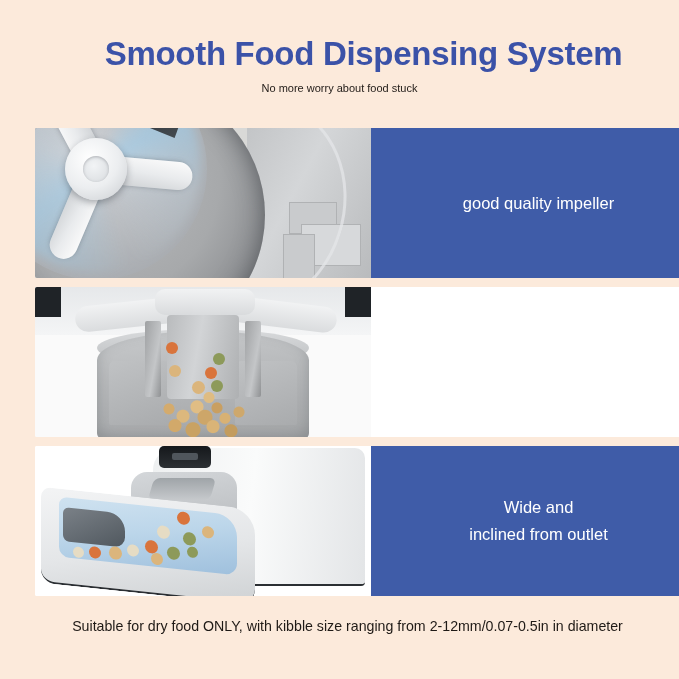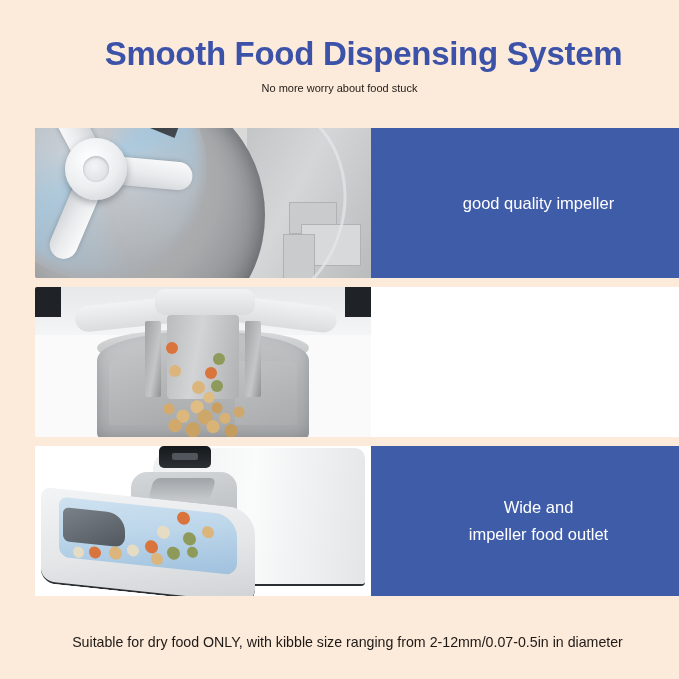--- a/index.html
+++ b/index.html
@@ -401,21 +401,21 @@
   .footer {
     position: absolute;
     left: 0;
     top: 618px;
     width: 679px;
     text-align: center;
   }
   .footer-text {
     font-size: 14.2px;
     color: #1f1a16;
-    margin: 16px;
+    margin: 0;
     padding-left: 16px;
   }
 </style>
 </head>
 <body>
 
 <div class="page">
 
   <div class="header">
     <h1 class="title">Smooth Food Dispensing System</h1>
@@ -491,21 +491,21 @@
             <div class="bit k-tn" style="left:50px;top:44px;width:13px;height:13px;"></div>
             <div class="bit k-or" style="left:30px;top:46px;width:12px;height:12px;"></div>
             <div class="bit k-gr" style="left:128px;top:36px;width:11px;height:11px;"></div>
             <div class="bit k-tn" style="left:92px;top:46px;width:12px;height:12px;"></div>
             <div class="bit k-cr" style="left:14px;top:48px;width:11px;height:11px;"></div>
           </div>
         </div>
       </div>
       <div class="caption">
         <div class="caption-text">Wide and
-impeller food outlet</div>
+inclined from outlet</div>
       </div>
     </div>
 
   </div>
 
   <div class="footer">
     <p class="footer-text">Suitable for dry food ONLY, with kibble size ranging from 2-12mm/0.07-0.5in in diameter</p>
   </div>
 
 </div>

